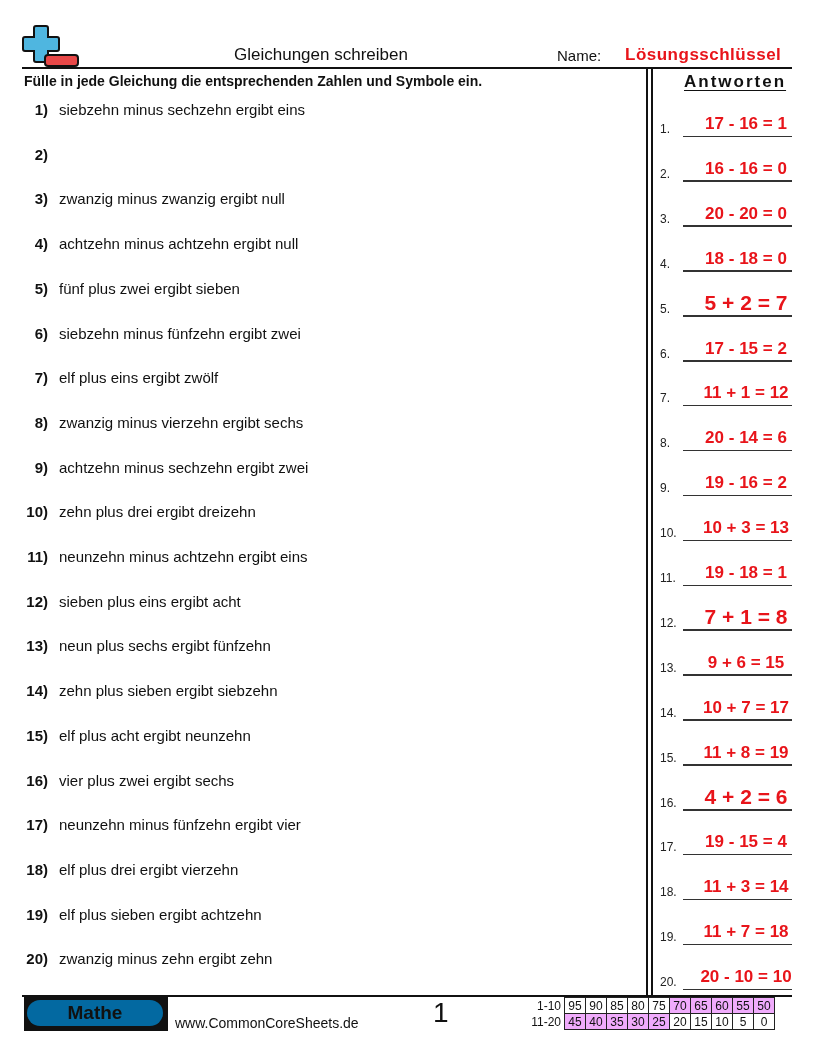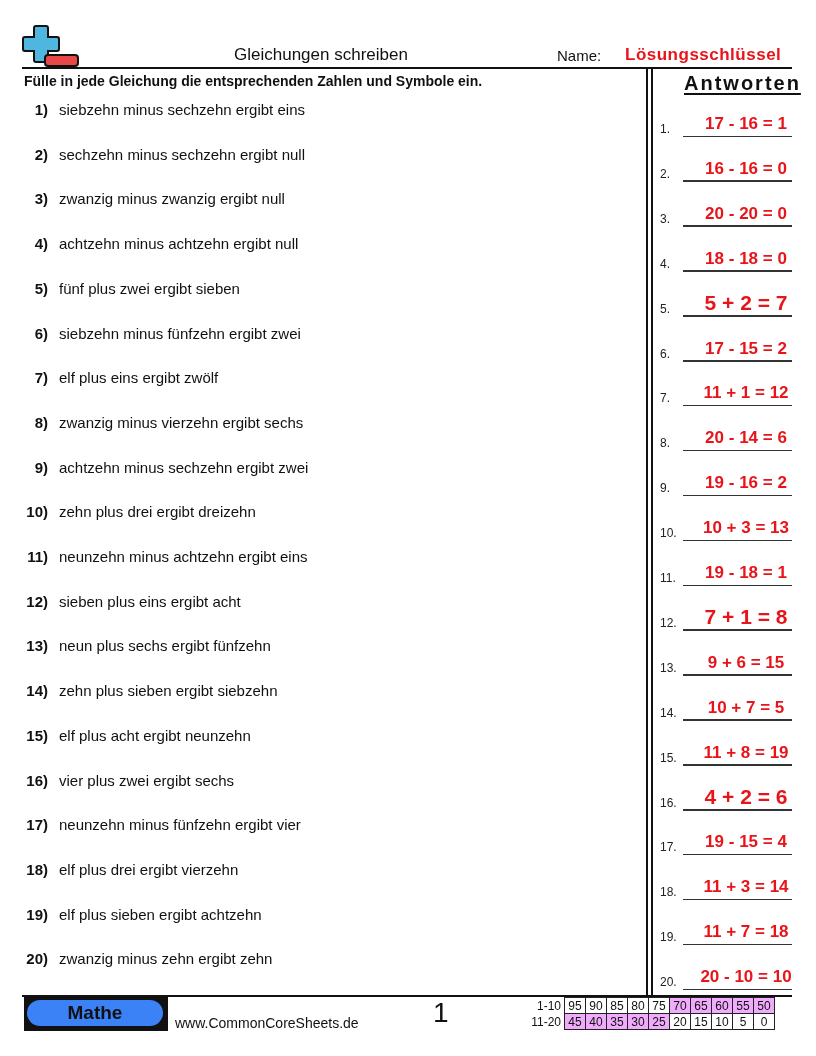--- a/index.html
+++ b/index.html
@@ -16,21 +16,21 @@
       position: absolute; left: 625px; top: 45px; font-size: 17px; font-weight: bold;
       color: #e8141a; letter-spacing: 0.5px;
     }
     .top-rule { position: absolute; left: 22px; top: 67px; width: 770px; height: 2px; background: #111; }
     .instructions {
       position: absolute; left: 24px; top: 73px; font-size: 14px; font-weight: bold;
     }
     .divider-a { position: absolute; left: 646px; top: 69px; width: 2px; height: 927px; background: #111; }
     .divider-b { position: absolute; left: 651px; top: 69px; width: 2px; height: 927px; background: #111; }
     .answers-heading {
-      position: absolute; left: 684px; top: 72px; font-size: 20px; font-weight: bold;
+      position: absolute; left: 684px; top: 72px; font-size: 17px; font-weight: bold;
       letter-spacing: 2px; text-decoration: underline; text-underline-offset: 3px;
     }
     .question {
       position: absolute; left: 0; width: 600px; height: 20px; font-size: 15px;
     }
     .q-num {
       position: absolute; right: 552px; font-weight: bold; text-align: right;
     }
     .q-text { position: absolute; left: 59px; }
     .answer { position: absolute; left: 660px; width: 132px; height: 30px; }
@@ -39,21 +39,21 @@
     .a-text {
       position: absolute; left: 40px; right: 0; bottom: 3px; text-align: center;
       color: #e8141a; font-weight: bold; font-size: 17px; white-space: nowrap;
     }
     .a-text.big { font-size: 21px; bottom: 2px; margin-top: 48px; }
     .bottom-rule { position: absolute; left: 22px; top: 995px; width: 770px; height: 2px; background: #111; }
     .brand-box {
       position: absolute; left: 24px; top: 997px; width: 144px; height: 34px; background: #111;
     }
     .brand-pill {
-      position: absolute; left: 3px; top: 3px; width: 136px; height: 26px; background: #3b82f6;
+      position: absolute; left: 3px; top: 3px; width: 136px; height: 26px; background: #0369a1;
       border-radius: 14px; text-align: center; line-height: 26px; font-size: 19px; font-weight: bold;
     }
     .site { position: absolute; left: 175px; top: 1015px; font-size: 14px; }
     .page-number { position: absolute; left: 433px; top: 997px; font-size: 28px; }
     .score-table {
       position: absolute; left: 528px; top: 997px; border-collapse: collapse; font-size: 12px;
     }
     .score-table td { padding: 0; height: 15px; text-align: center; }
     .score-table td.lbl { text-align: right; padding-right: 3px; width: 33px; }
     .score-table td.cell { border: 1px solid #222; width: 20px; }
@@ -77,21 +77,20 @@
 <div class="divider-b"></div>
 <div class="answers-heading">Antworten</div>
 
 <div id="questions">
     <div class="question" style="top: 101px;">
       <span class="q-num">1)</span>
       <span class="q-text">siebzehn minus sechzehn ergibt eins</span>
     </div>
     <div class="question" style="top: 145.7px;">
       <span class="q-num">2)</span>
-      <span class="q-text">sechzehn minus sechzehn ergibt null</span>
     </div>
     <div class="question" style="top: 190.4px;">
       <span class="q-num">3)</span>
       <span class="q-text">zwanzig minus zwanzig ergibt null</span>
     </div>
     <div class="question" style="top: 235.1px;">
       <span class="q-num">4)</span>
       <span class="q-text">achtzehn minus achtzehn ergibt null</span>
     </div>
     <div class="question" style="top: 279.8px;">
@@ -221,21 +220,21 @@
       <span class="a-text big">7 + 1 = 8</span>
     </div>
     <div class="answer" style="top: 645.8px;">
       <span class="a-num">13.</span>
       <div class="a-line"></div>
       <span class="a-text">9 + 6 = 15</span>
     </div>
     <div class="answer" style="top: 690.7px;">
       <span class="a-num">14.</span>
       <div class="a-line"></div>
-      <span class="a-text">10 + 7 = 5</span>
+      <span class="a-text">10 + 7 = 17</span>
     </div>
     <div class="answer" style="top: 735.6px;">
       <span class="a-num">15.</span>
       <div class="a-line"></div>
       <span class="a-text">11 + 8 = 19</span>
     </div>
     <div class="answer" style="top: 780.5px;">
       <span class="a-num">16.</span>
       <div class="a-line"></div>
       <span class="a-text big">4 + 2 = 6</span>

